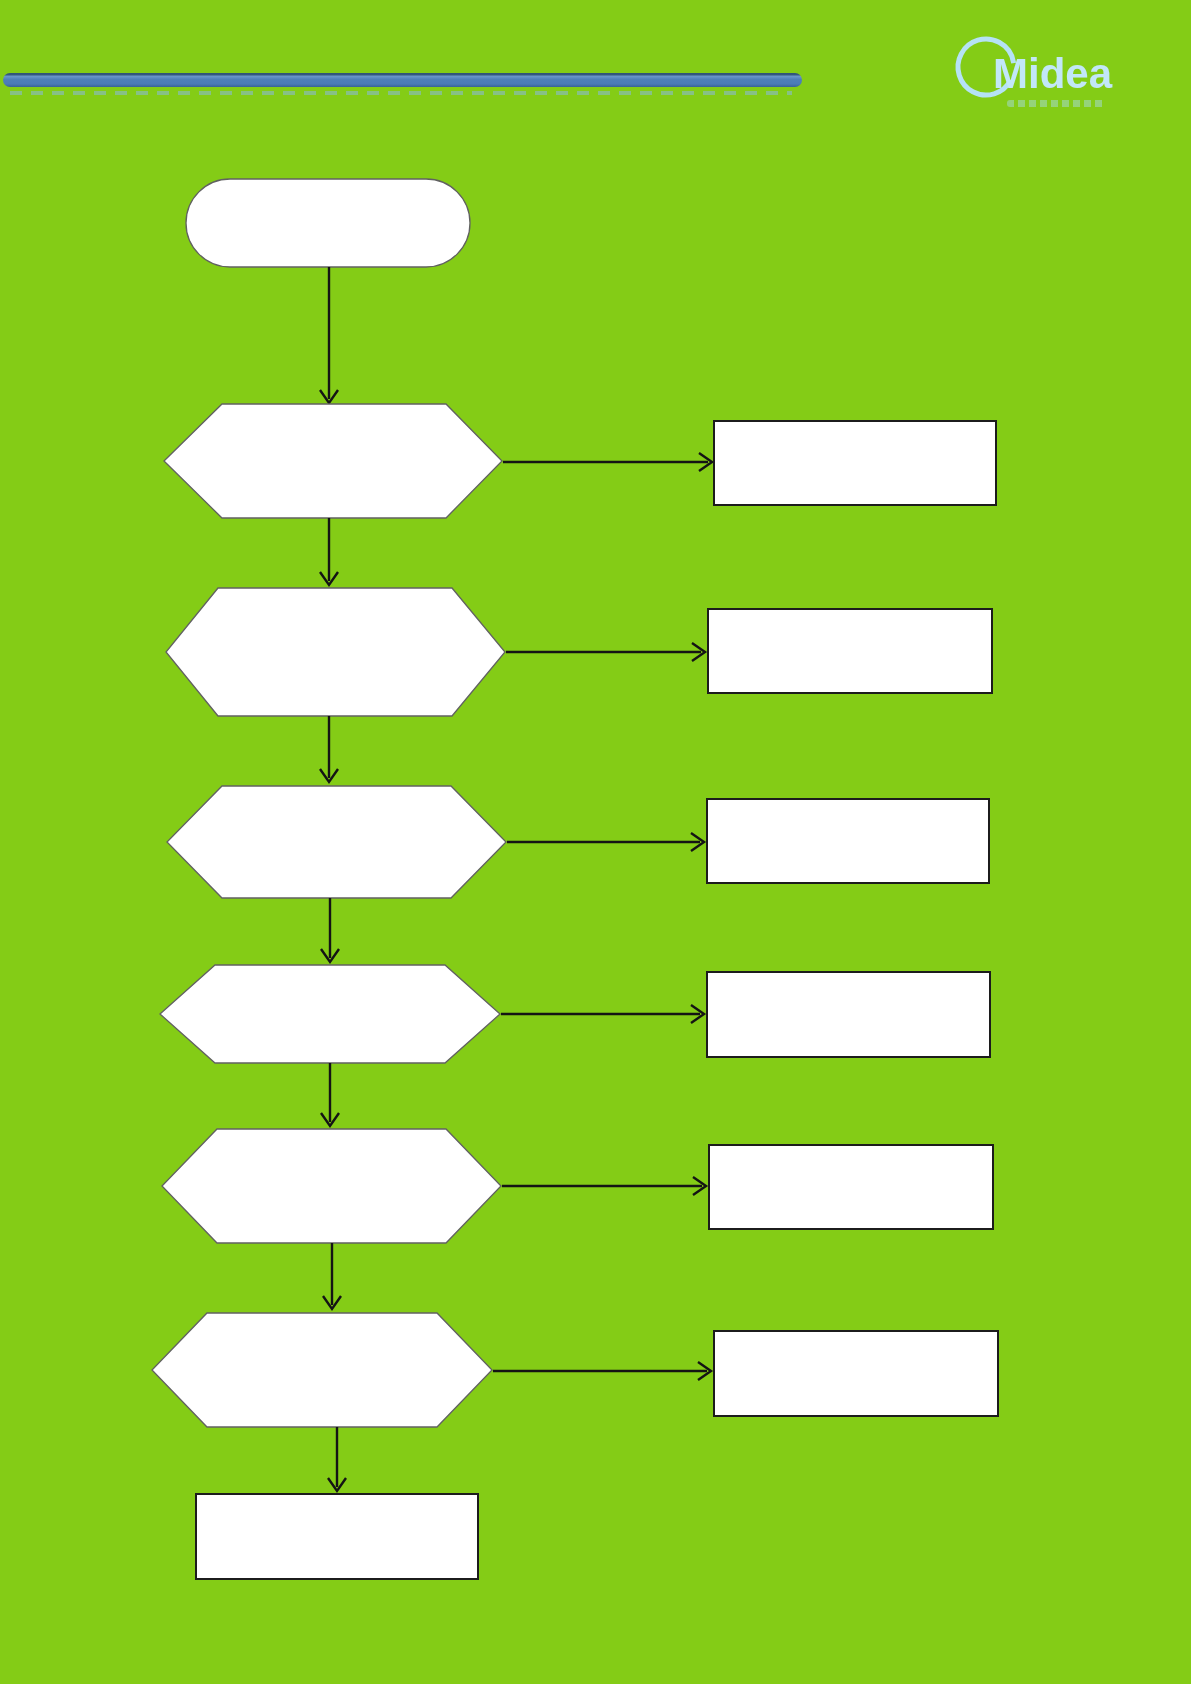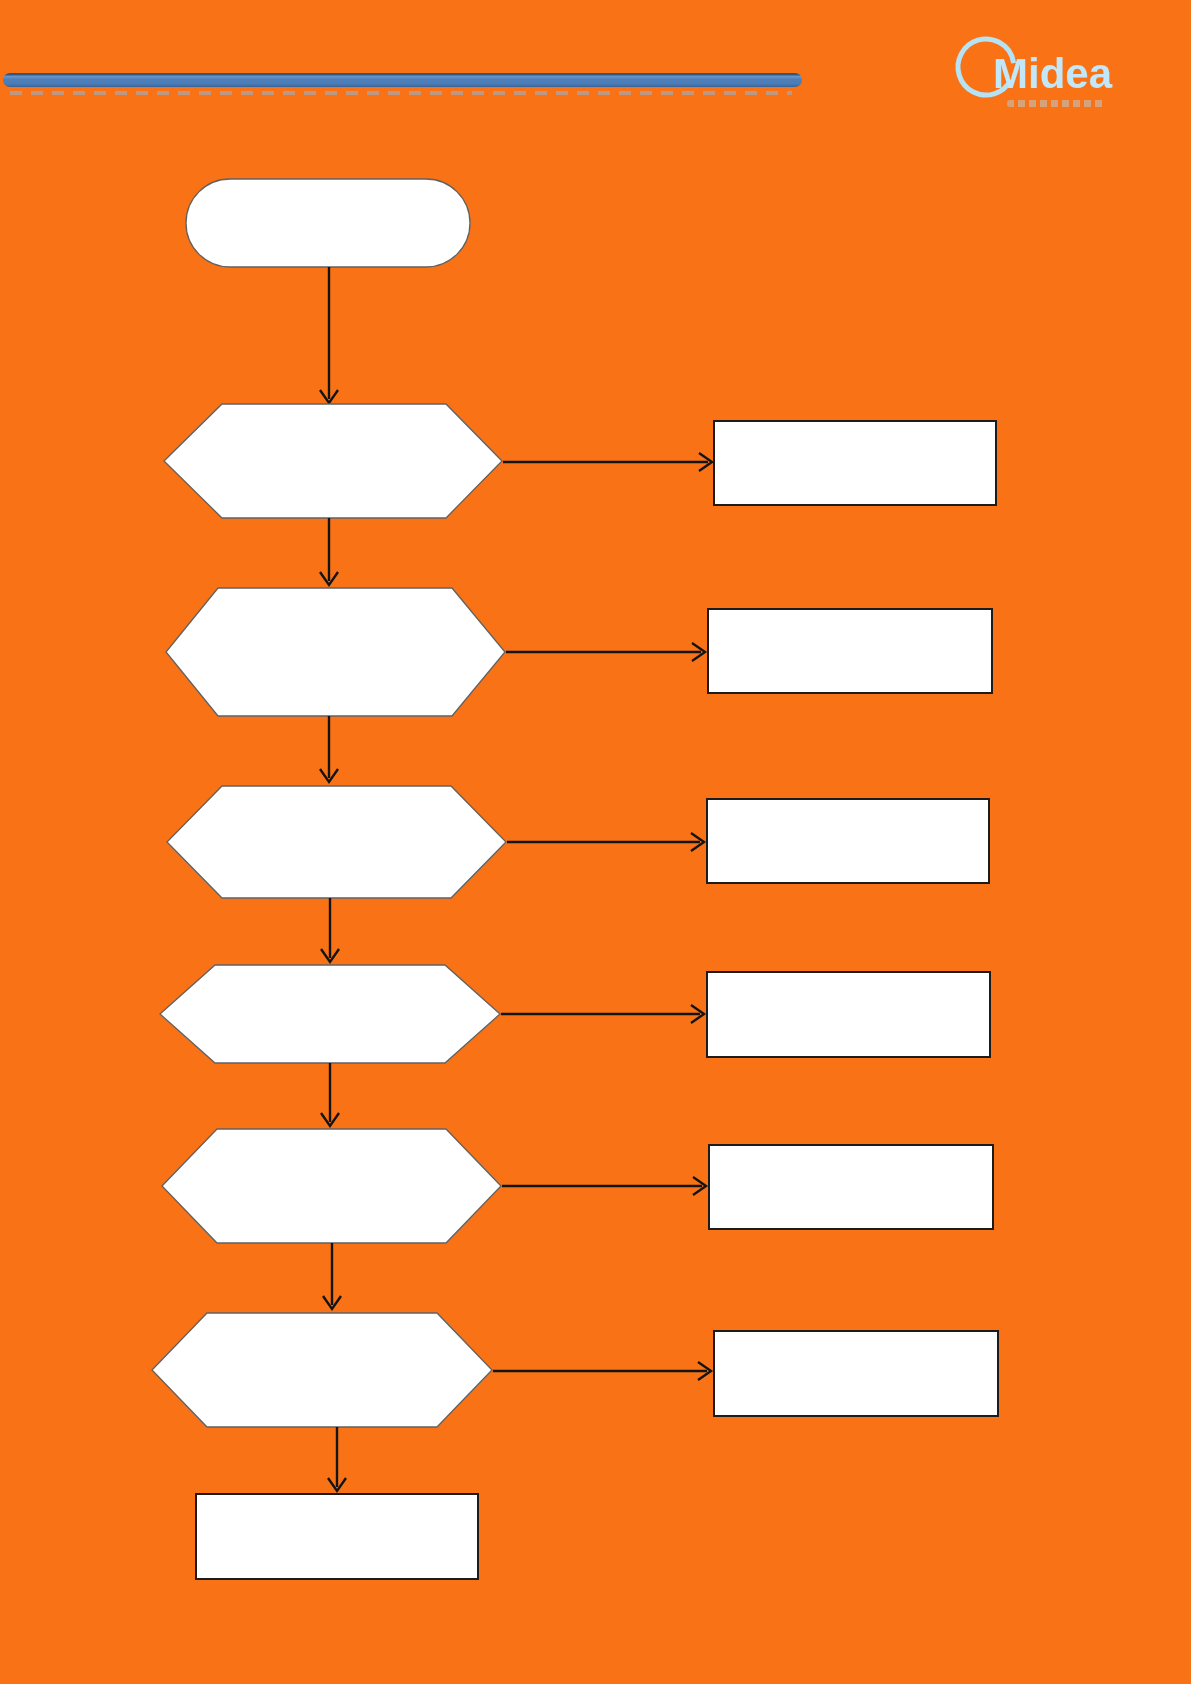--- a/index.html
+++ b/index.html
@@ -1,19 +1,19 @@
 <!DOCTYPE html>
 <html><head>
 <meta charset="utf-8">
 <style>
   html,body{margin:0;padding:0;background:#ffffff;}
   .page{
     position:relative;
     width:1191px;height:1684px;
-    background:#f97316;
+    background:#84cc16;
     overflow:hidden;
     font-family:"Liberation Sans", sans-serif;
   }
   
   .top-rule{
     position:absolute;left:3px;top:73px;width:799px;height:14px;
     border-radius:7px;
     background:linear-gradient(to bottom,
       #2f5379 0%, #35597f 14%,
       #6b97cc 22%, #4f7fb8 46%,

